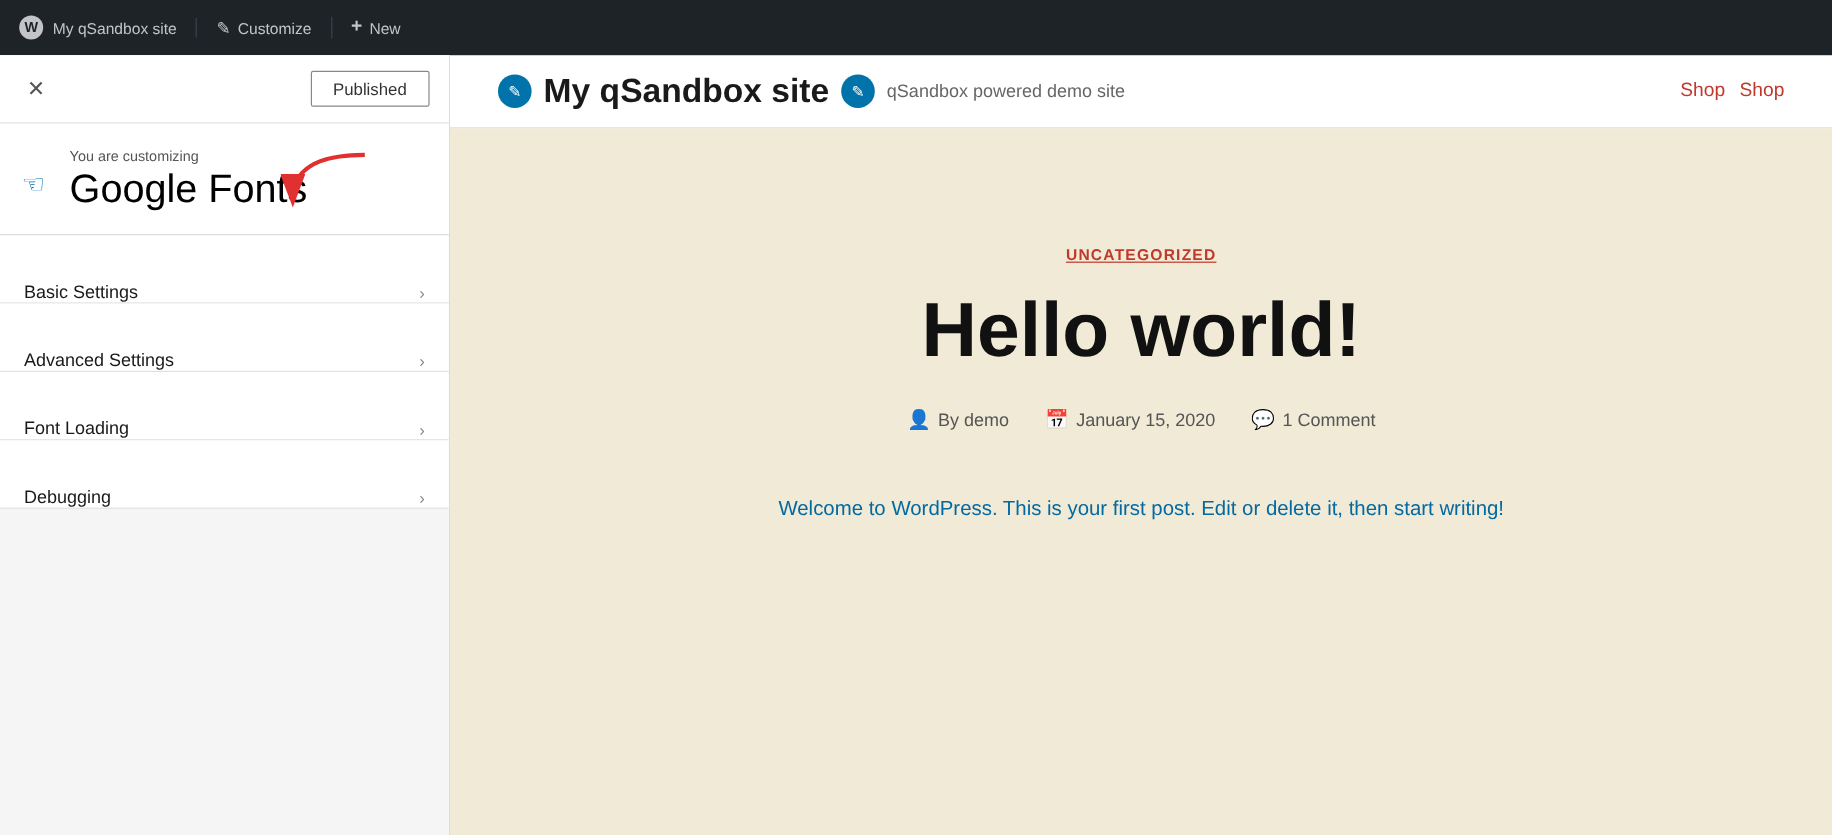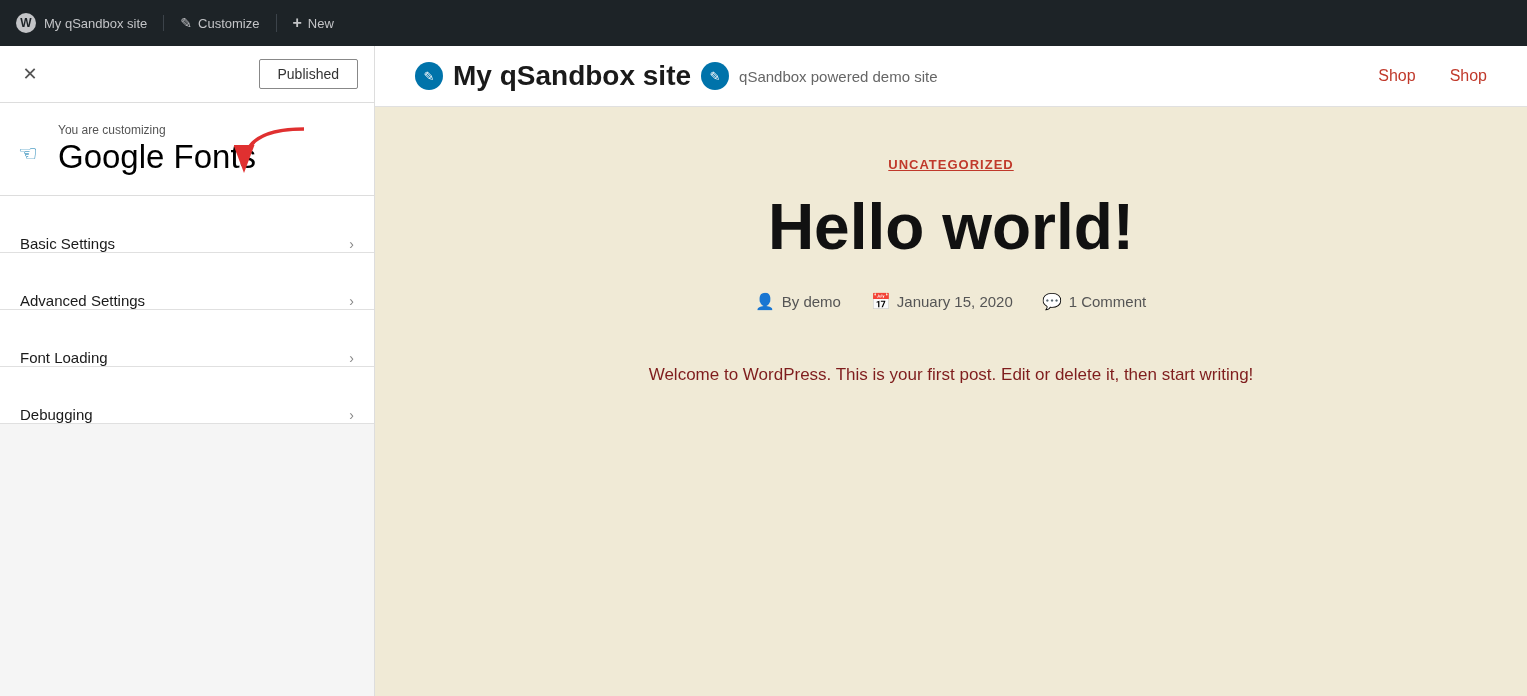--- a/index.html
+++ b/index.html
@@ -220,21 +220,21 @@
       font-weight: 700;
       color: #1a1a1a;
       line-height: 1;
     }
     .site-tagline {
       font-size: 15px;
       color: #666;
     }
     .site-nav {
       display: flex;
-      gap: 34px;
+      gap: 12px;
     }
     .nav-item {
       font-size: 16px;
       color: #c0392b;
       font-weight: 500;
       cursor: pointer;
       text-decoration: none;
     }
 
     
@@ -249,20 +249,21 @@
     }
     .post-category {
       font-size: 13px;
       font-weight: 700;
       color: #c0392b;
       letter-spacing: 1px;
       text-transform: uppercase;
       text-decoration: underline;
       margin-bottom: 20px;
       align-self: center;
+      margin-top: 48px;
     }
     .post-title {
       font-size: 64px;
       font-weight: 900;
       color: #111;
       text-align: right;
       margin-bottom: 30px;
       line-height: 1.1;
     }
     .post-meta {
@@ -278,21 +279,21 @@
       align-items: center;
       gap: 6px;
     }
     .meta-icon {
       font-size: 16px;
       color: #666;
     }
     .post-excerpt {
       max-width: 700px;
       font-size: 17px;
-      color: #7f1d1d;
+      color: #0369a1;
       line-height: 1.7;
       text-align: left;
     }
   </style>
 </head>
 <body>
 
 <div class="admin-bar">
   <div class="admin-bar-left">
     <div class="admin-bar-site">

